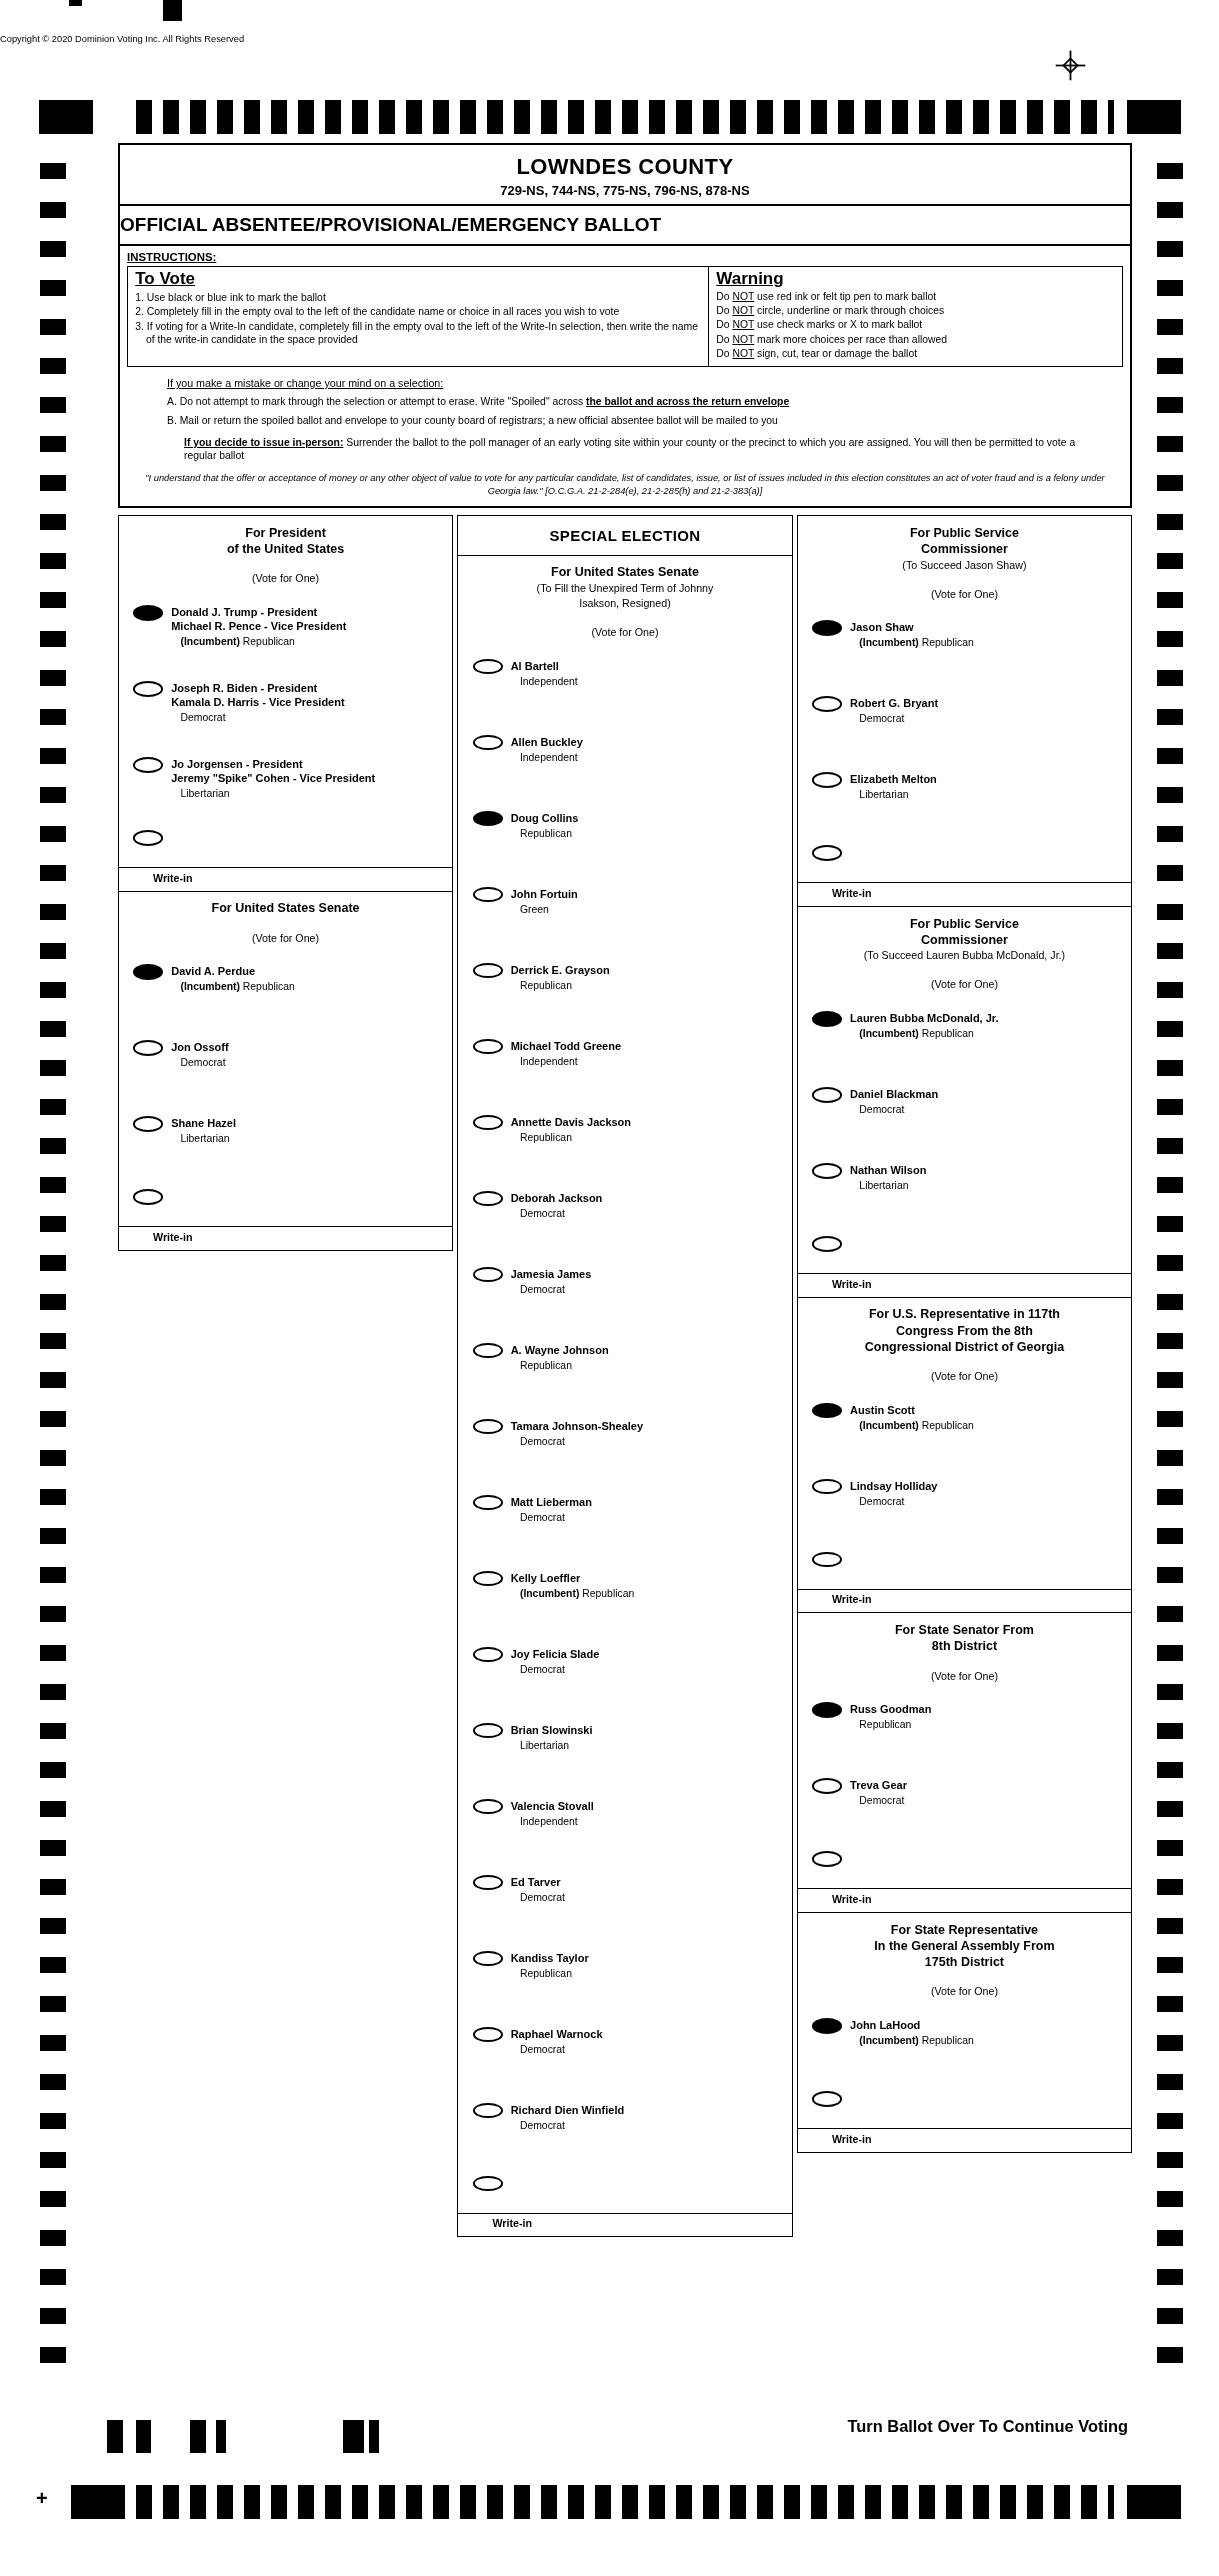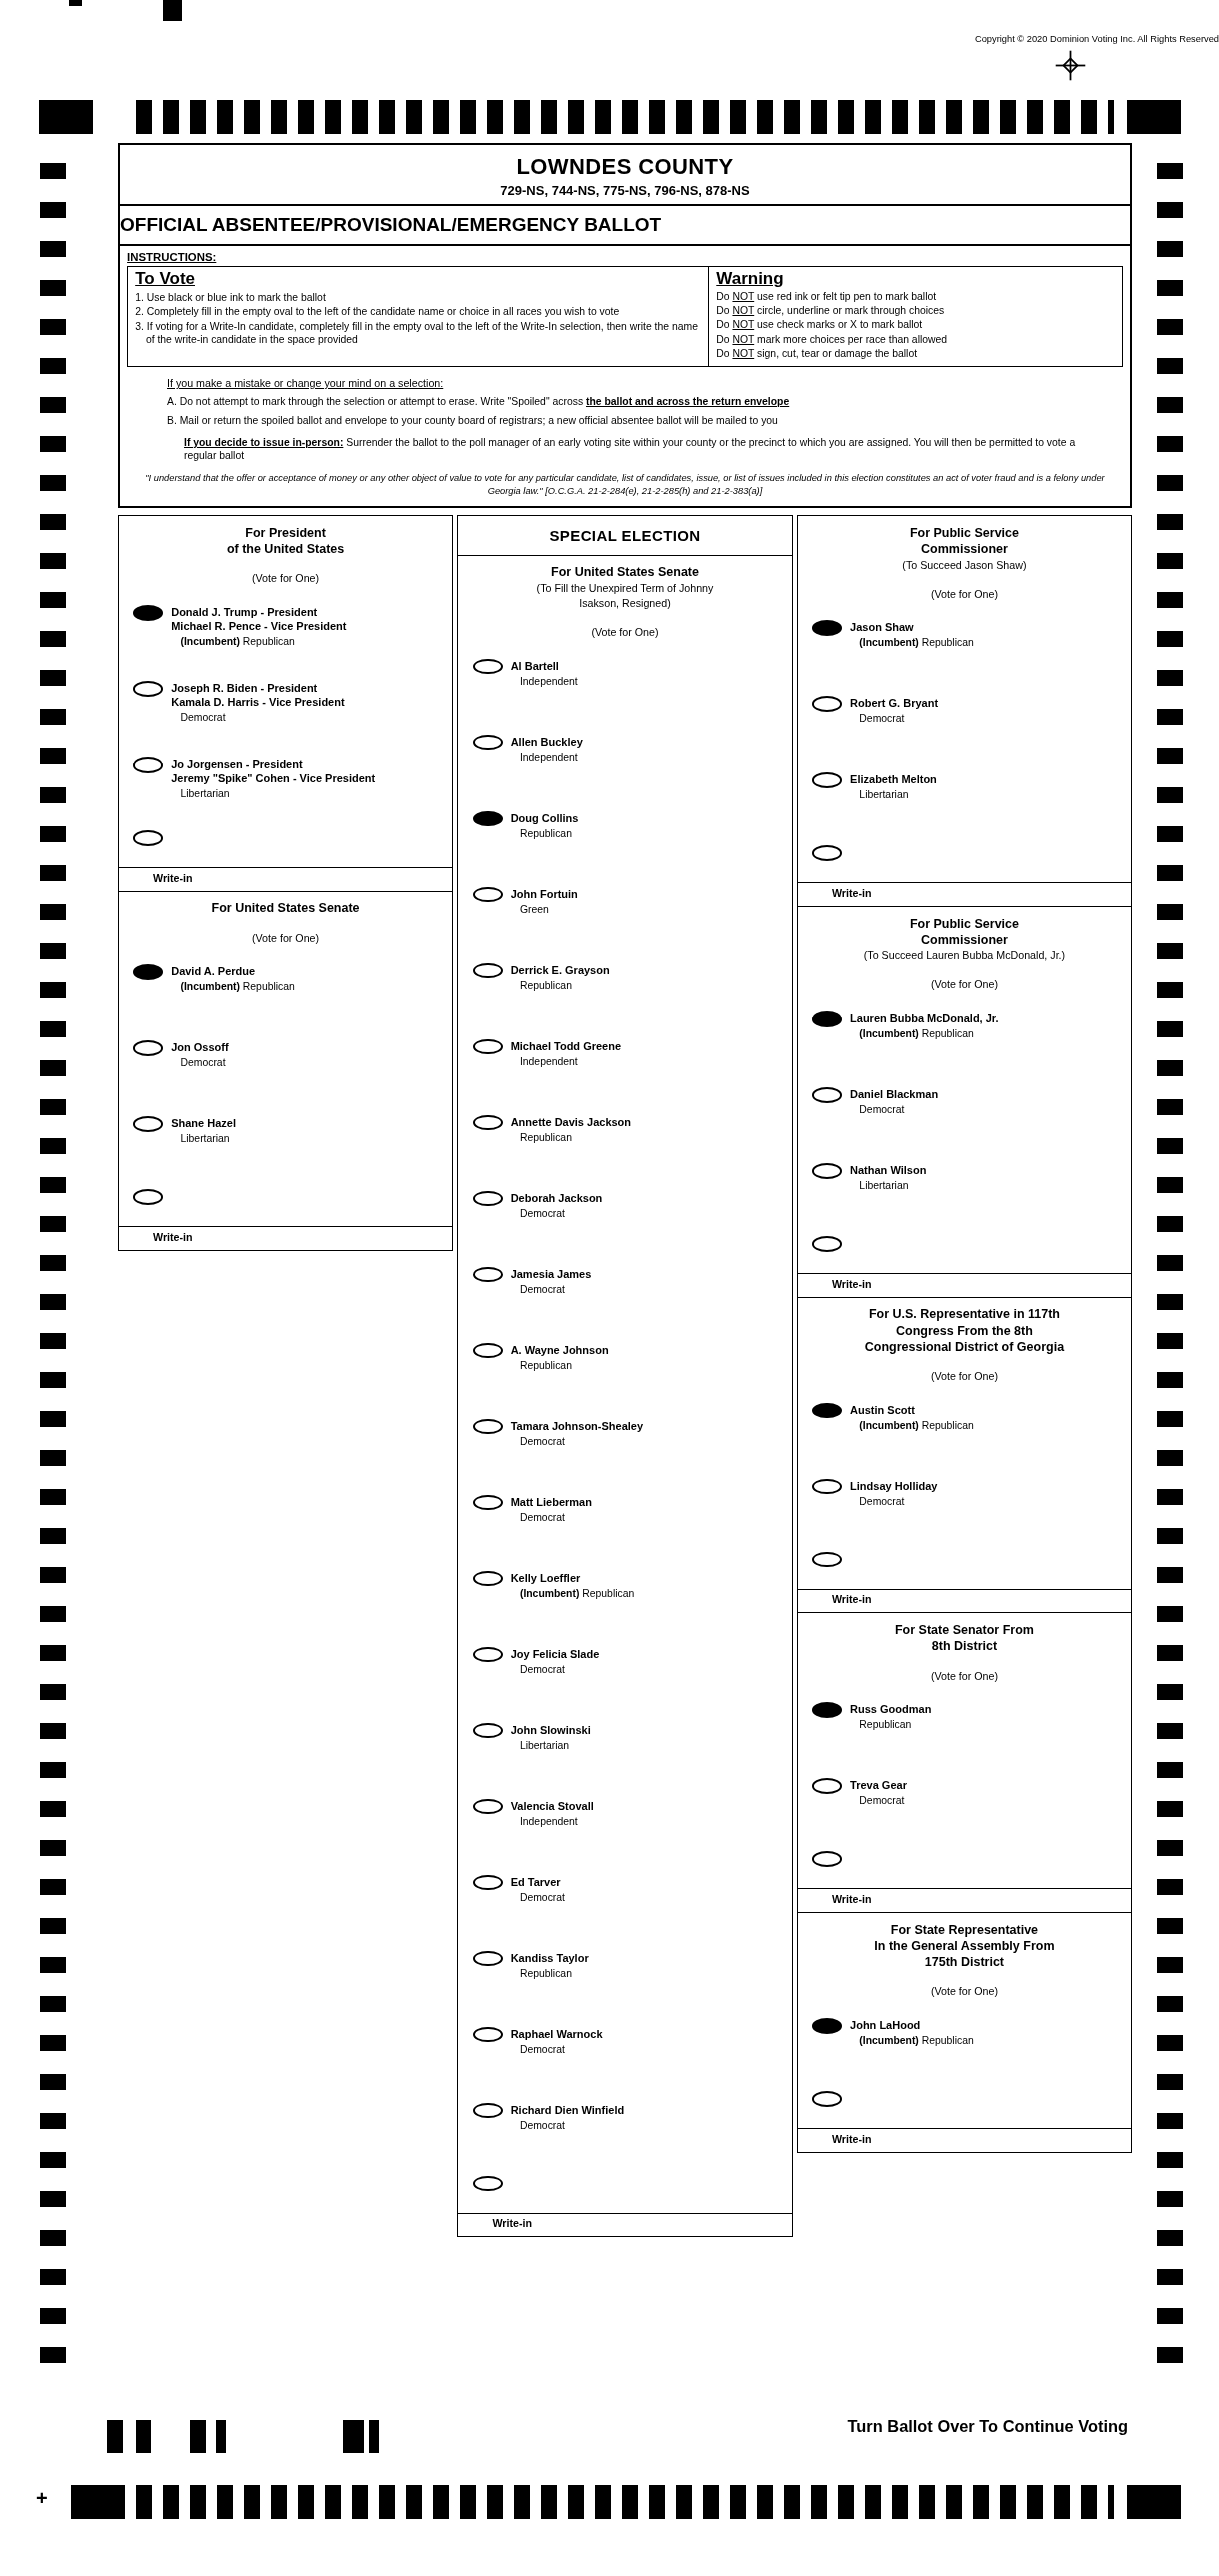--- a/index.html
+++ b/index.html
@@ -1,18 +1,18 @@
 <!DOCTYPE html>
 <html style="font-size:11.4px"><head>
 <meta charset="utf-8">
 <style>
 *{margin:0;padding:0;box-sizing:border-box}
 html,body{background:#fff}
 body{width:1219px;height:2576px;position:relative;font-family:"Liberation Sans","DejaVu Sans",sans-serif;color:#000;overflow:hidden}
-.copyright{position:absolute;top:34px;left:0;width:100%;text-align:right;font-size:9.3px}
+.copyright{position:absolute;top:34px;left:0;width:100%;text-align:left;font-size:9.3px}
 .mark{position:absolute;background:#000}
 .m1{left:69px;top:0;width:13px;height:6.4px}
 .m2{left:163px;top:0;width:18.6px;height:21.4px}
 .crosshair{position:absolute;left:1055px;top:50px}
 .blk{position:absolute;background:#000;width:54px;height:34px}
 .blk.tl{left:39px;top:100px}.blk.tr{left:1127px;top:100px}
 .blk.bl{left:71px;top:2485px}.blk.br{left:1127px;top:2485px}
 .trow{position:absolute;left:136px;width:978px;height:34px;background:repeating-linear-gradient(90deg,#000 0 15.7px,transparent 15.7px 27px)}
 .trow.top{top:100px}.trow.bottom{top:2485px}
 .tcol{position:absolute;top:163px;width:26px;height:2222px;background:repeating-linear-gradient(180deg,#000 0 15.7px,transparent 15.7px 39px)}
@@ -298,21 +298,21 @@
           <div class="cand">
             <span class="oval"></span>
             <div class="cand-text">
               <div class="cand-name">Joy Felicia Slade</div>
               <div class="cand-party">Democrat</div>
             </div>
           </div>
           <div class="cand">
             <span class="oval"></span>
             <div class="cand-text">
-              <div class="cand-name">John Slowinski</div>
+              <div class="cand-name">Brian Slowinski</div>
               <div class="cand-party">Libertarian</div>
             </div>
           </div>
           <div class="cand">
             <span class="oval"></span>
             <div class="cand-text">
               <div class="cand-name">Valencia Stovall</div>
               <div class="cand-party">Independent</div>
             </div>
           </div>

